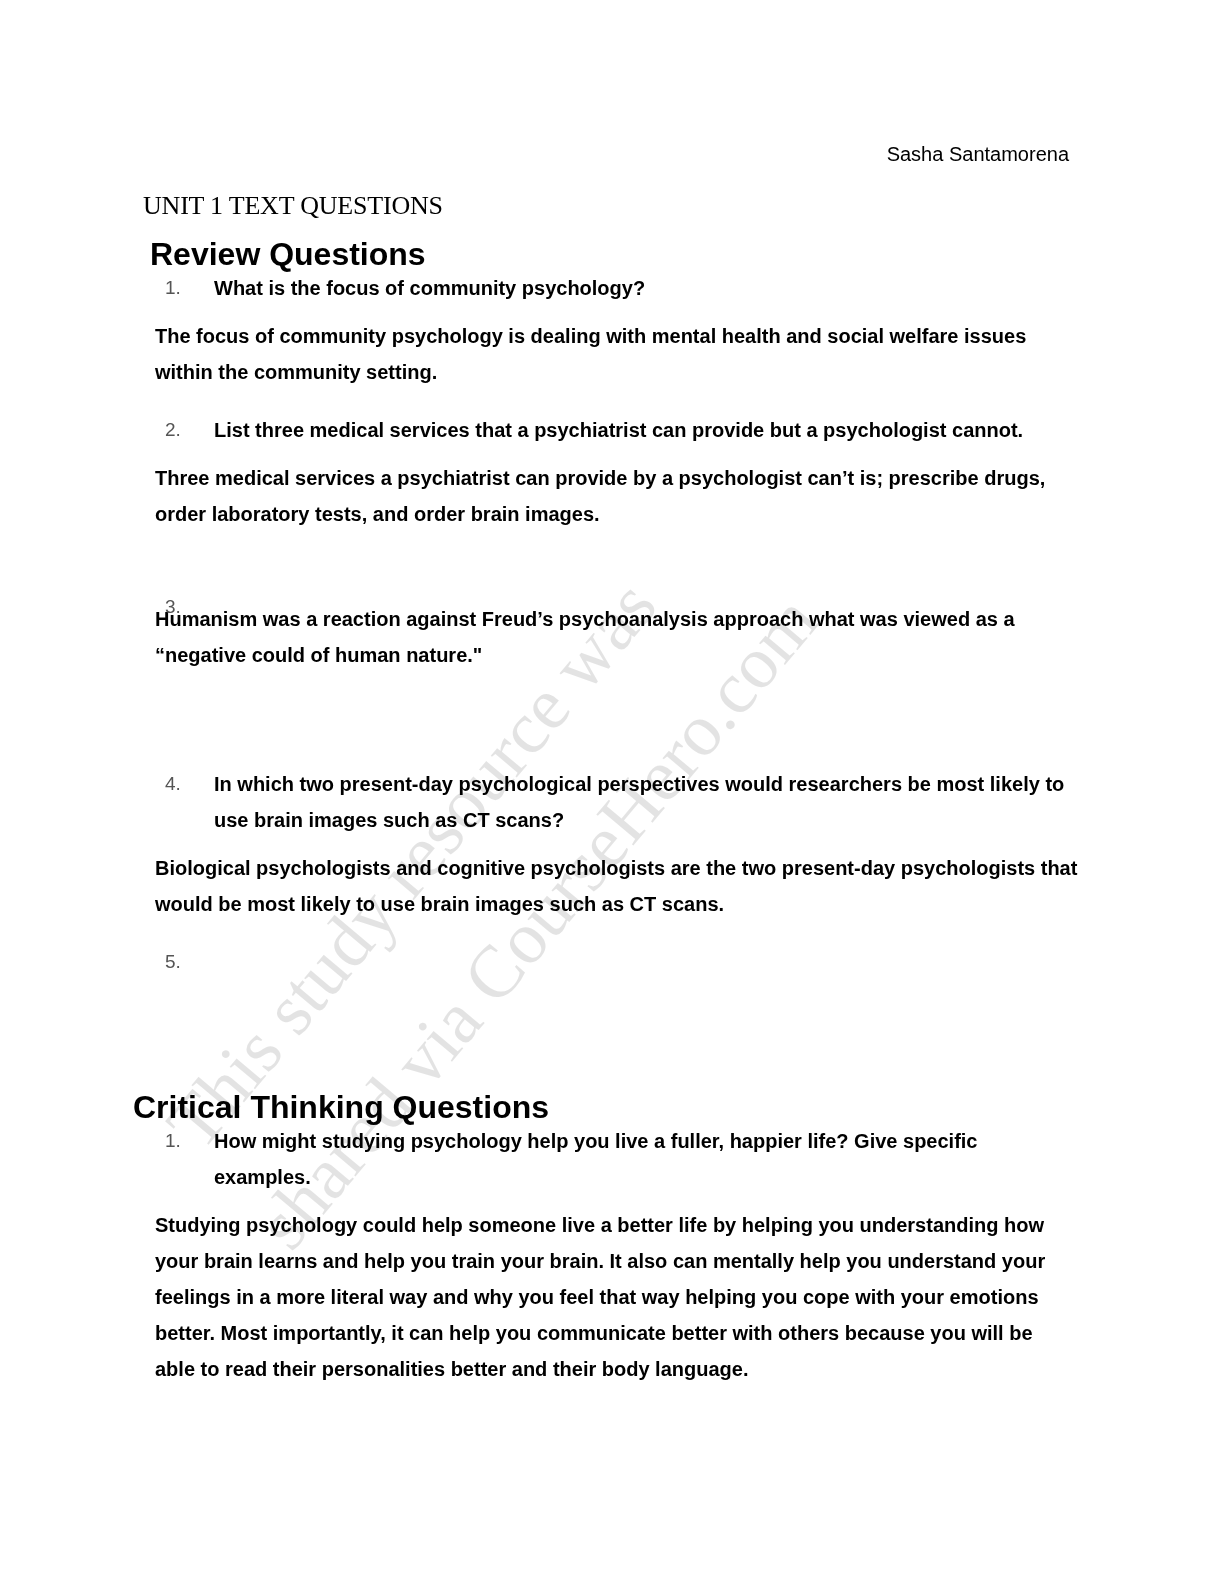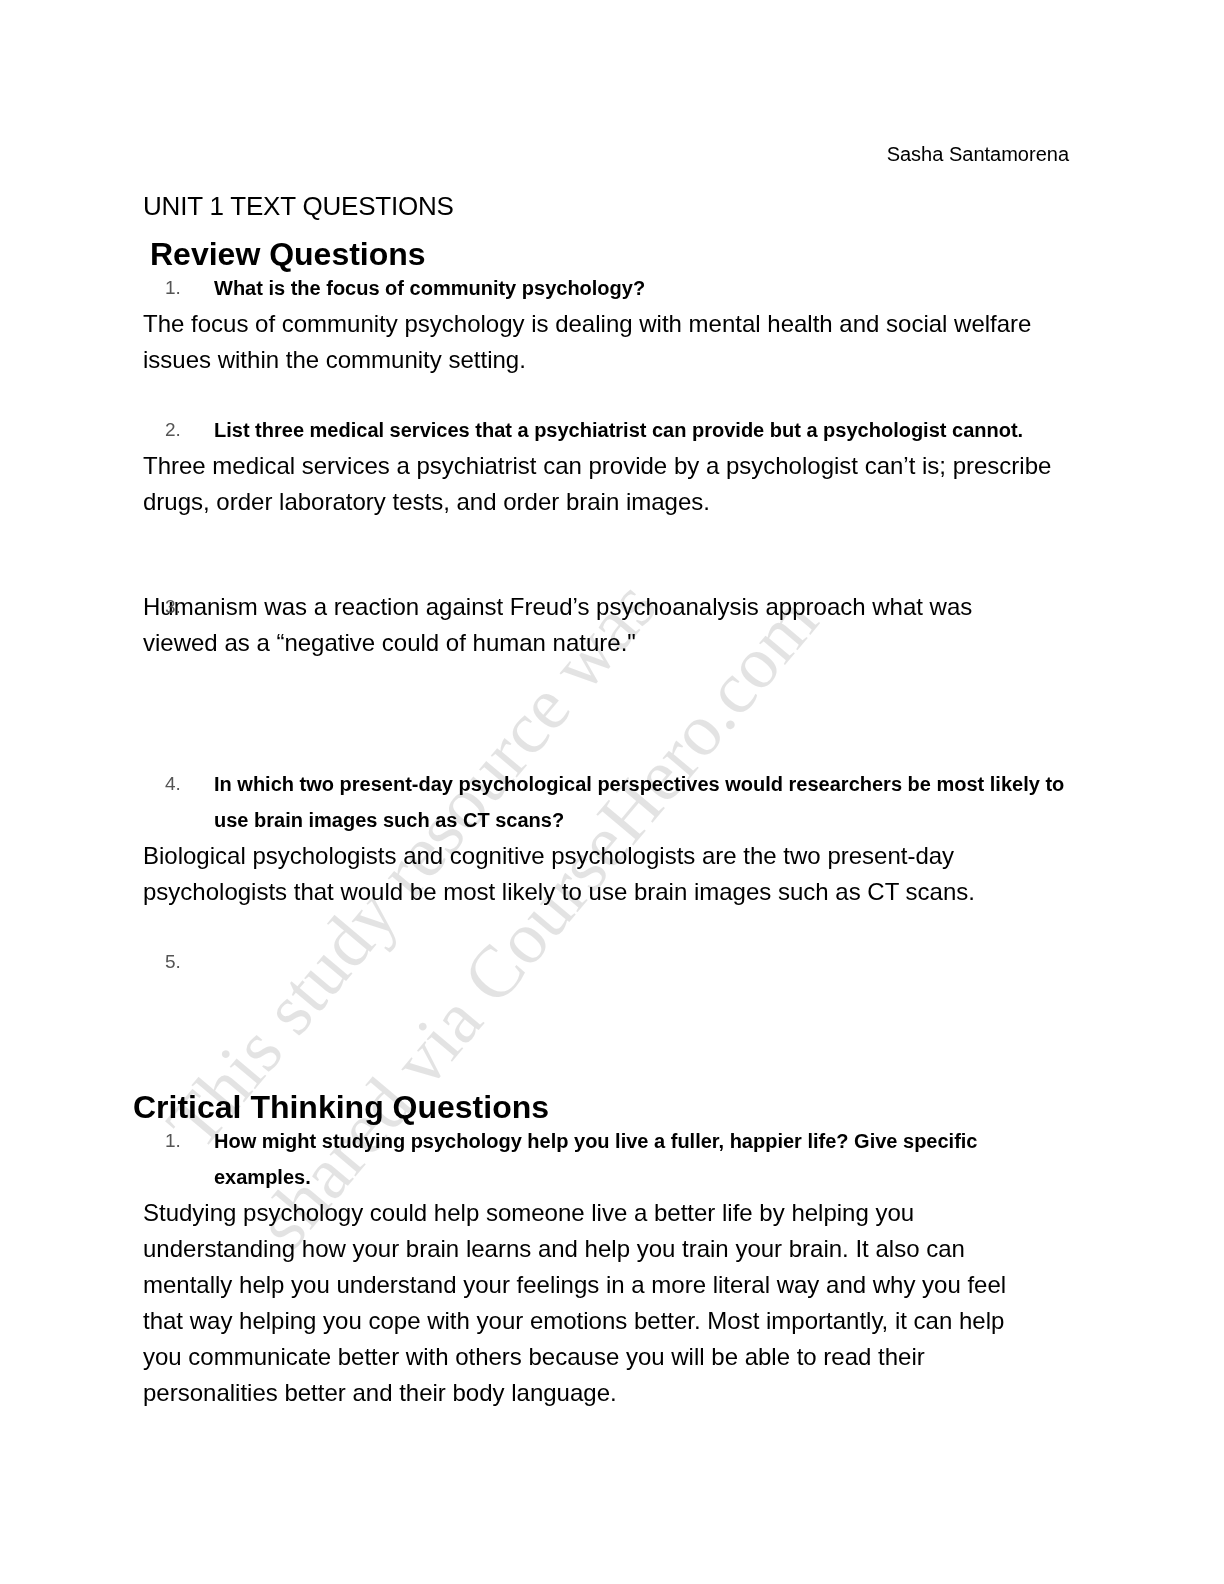--- a/index.html
+++ b/index.html
@@ -31,20 +31,21 @@
     }
     .doc-title {
       position: absolute;
       left: 143px;
       top: 189px;
       font-size: 26px;
       line-height: 34px;
       font-weight: normal;
       margin: 0;
       letter-spacing: -0.2px;
+      font-family: Liberation Serif, serif;
     }
     .section-heading {
       position: absolute;
       font-size: 32px;
       line-height: 30px;
       font-weight: bold;
       margin: 0;
     }
     .q-block {
       position: absolute;
@@ -60,24 +61,24 @@
     }
     .q-num {
       position: absolute;
       left: 22px;
       top: 0;
       font-weight: normal;
       color: #555555;
       font-size: 19px;
     }
     .answer {
-      font-size: 24px;
+      font-size: 20px;
       line-height: 36px;
-      font-weight: normal;
-      margin: 0;
+      font-weight: bold;
+      margin: 12px;
     }
     .watermark {
       position: absolute;
       pointer-events: none;
       font-family: "Liberation Serif", serif;
       color: rgba(0,0,0,0.11);
       white-space: nowrap;
       transform-origin: left bottom;
     }
     .wm1 {

